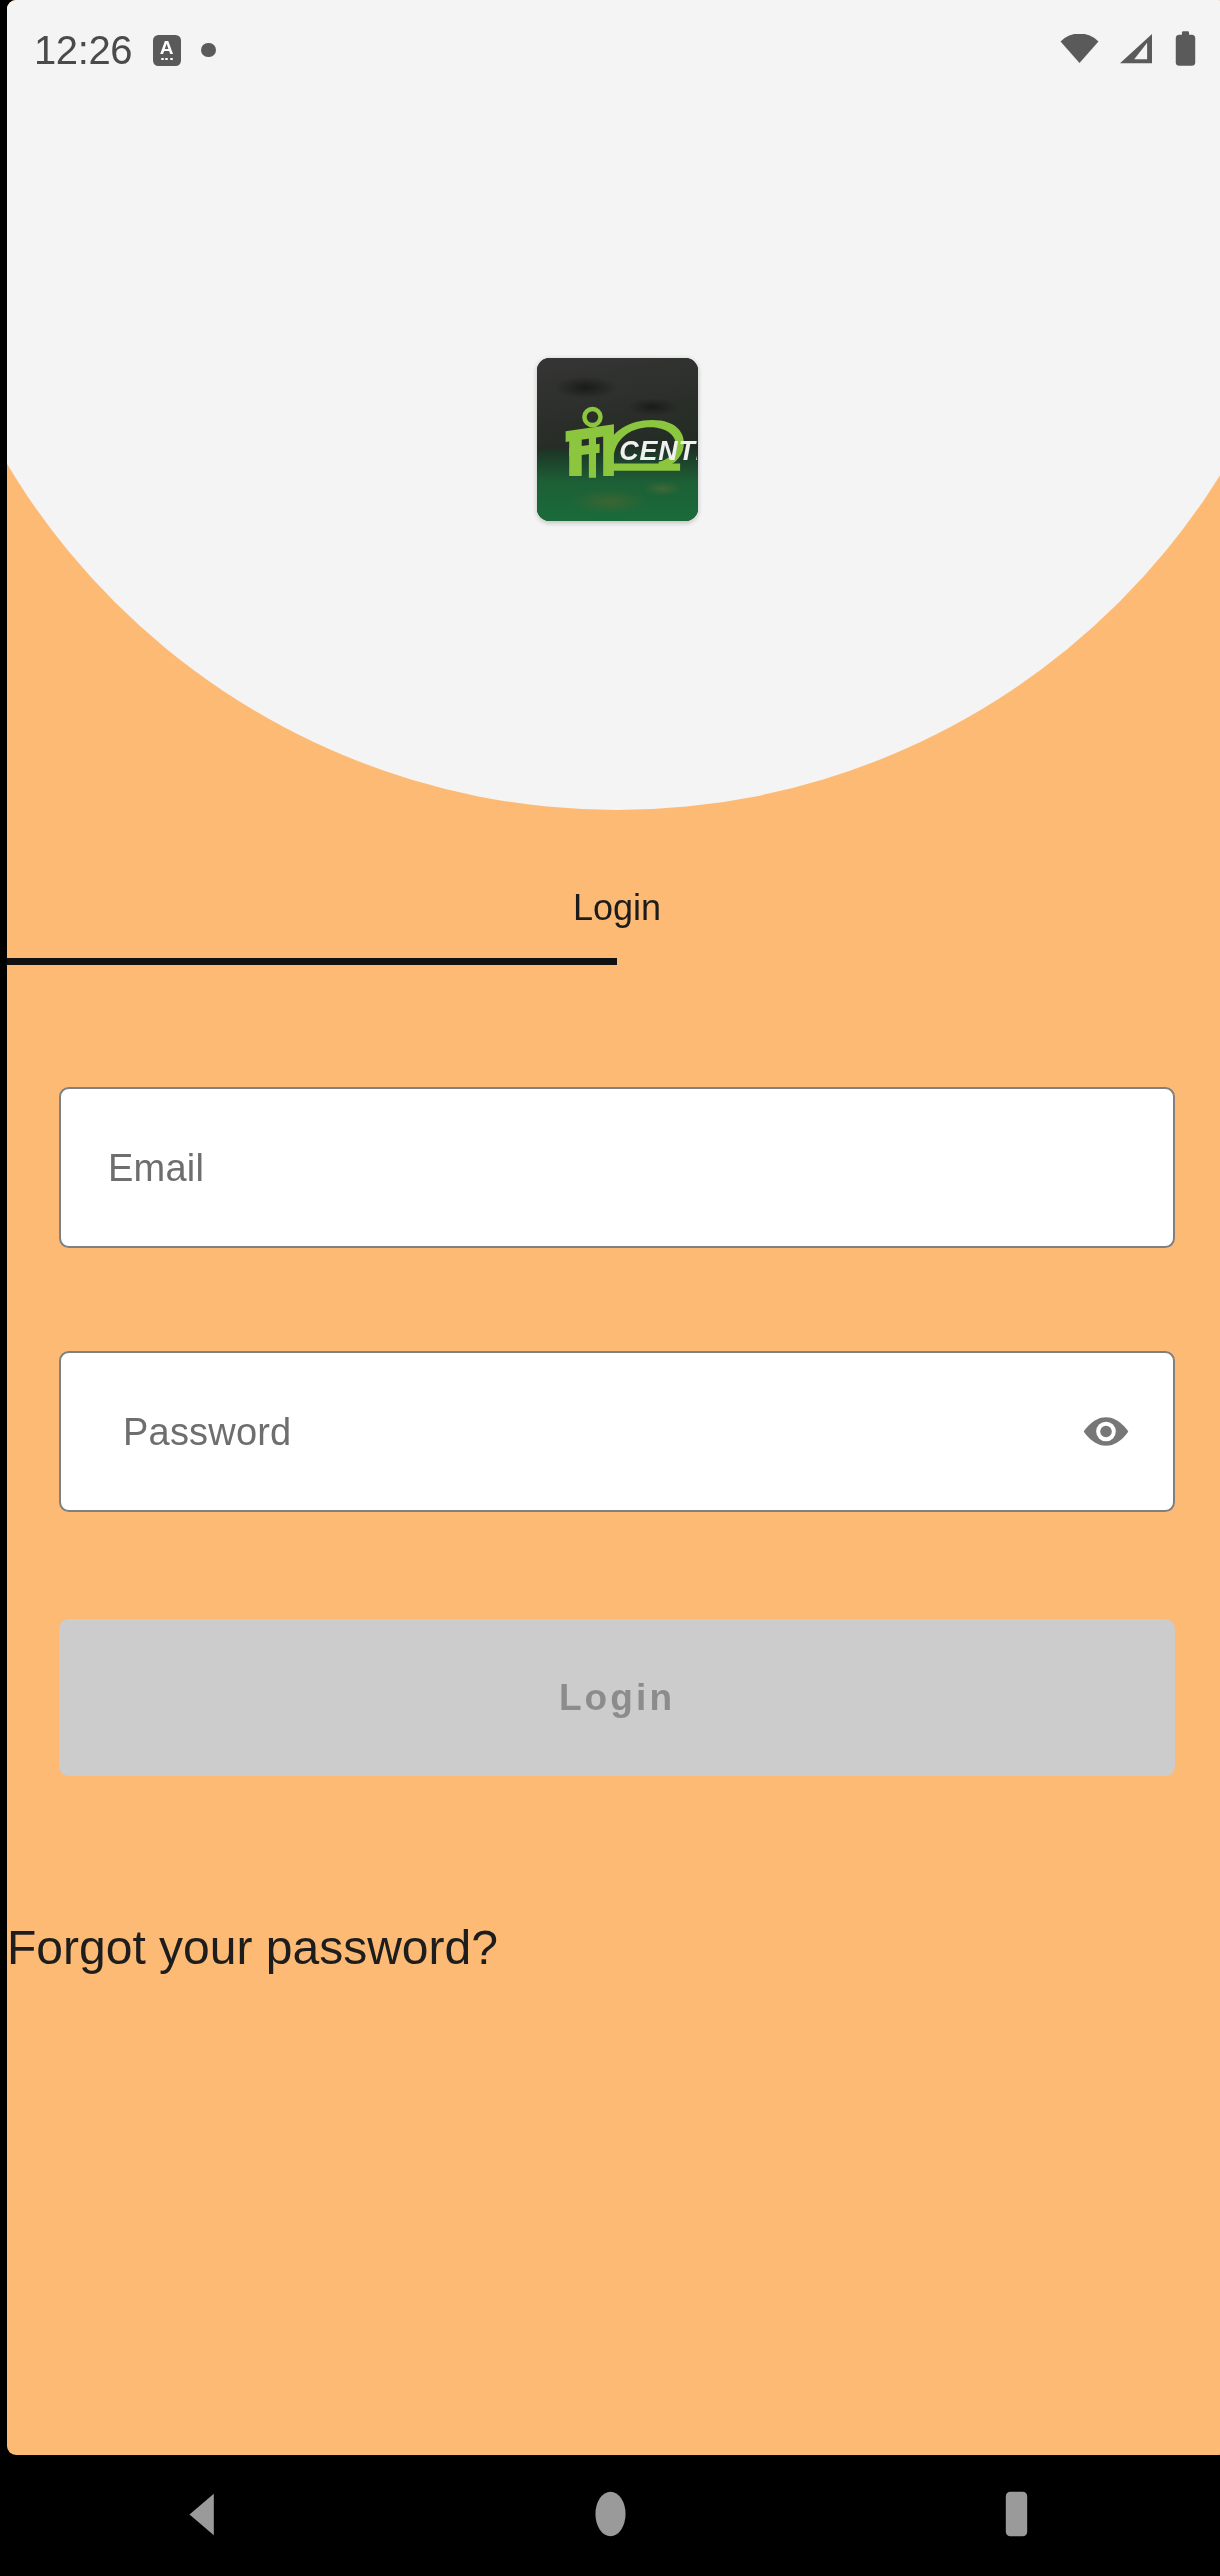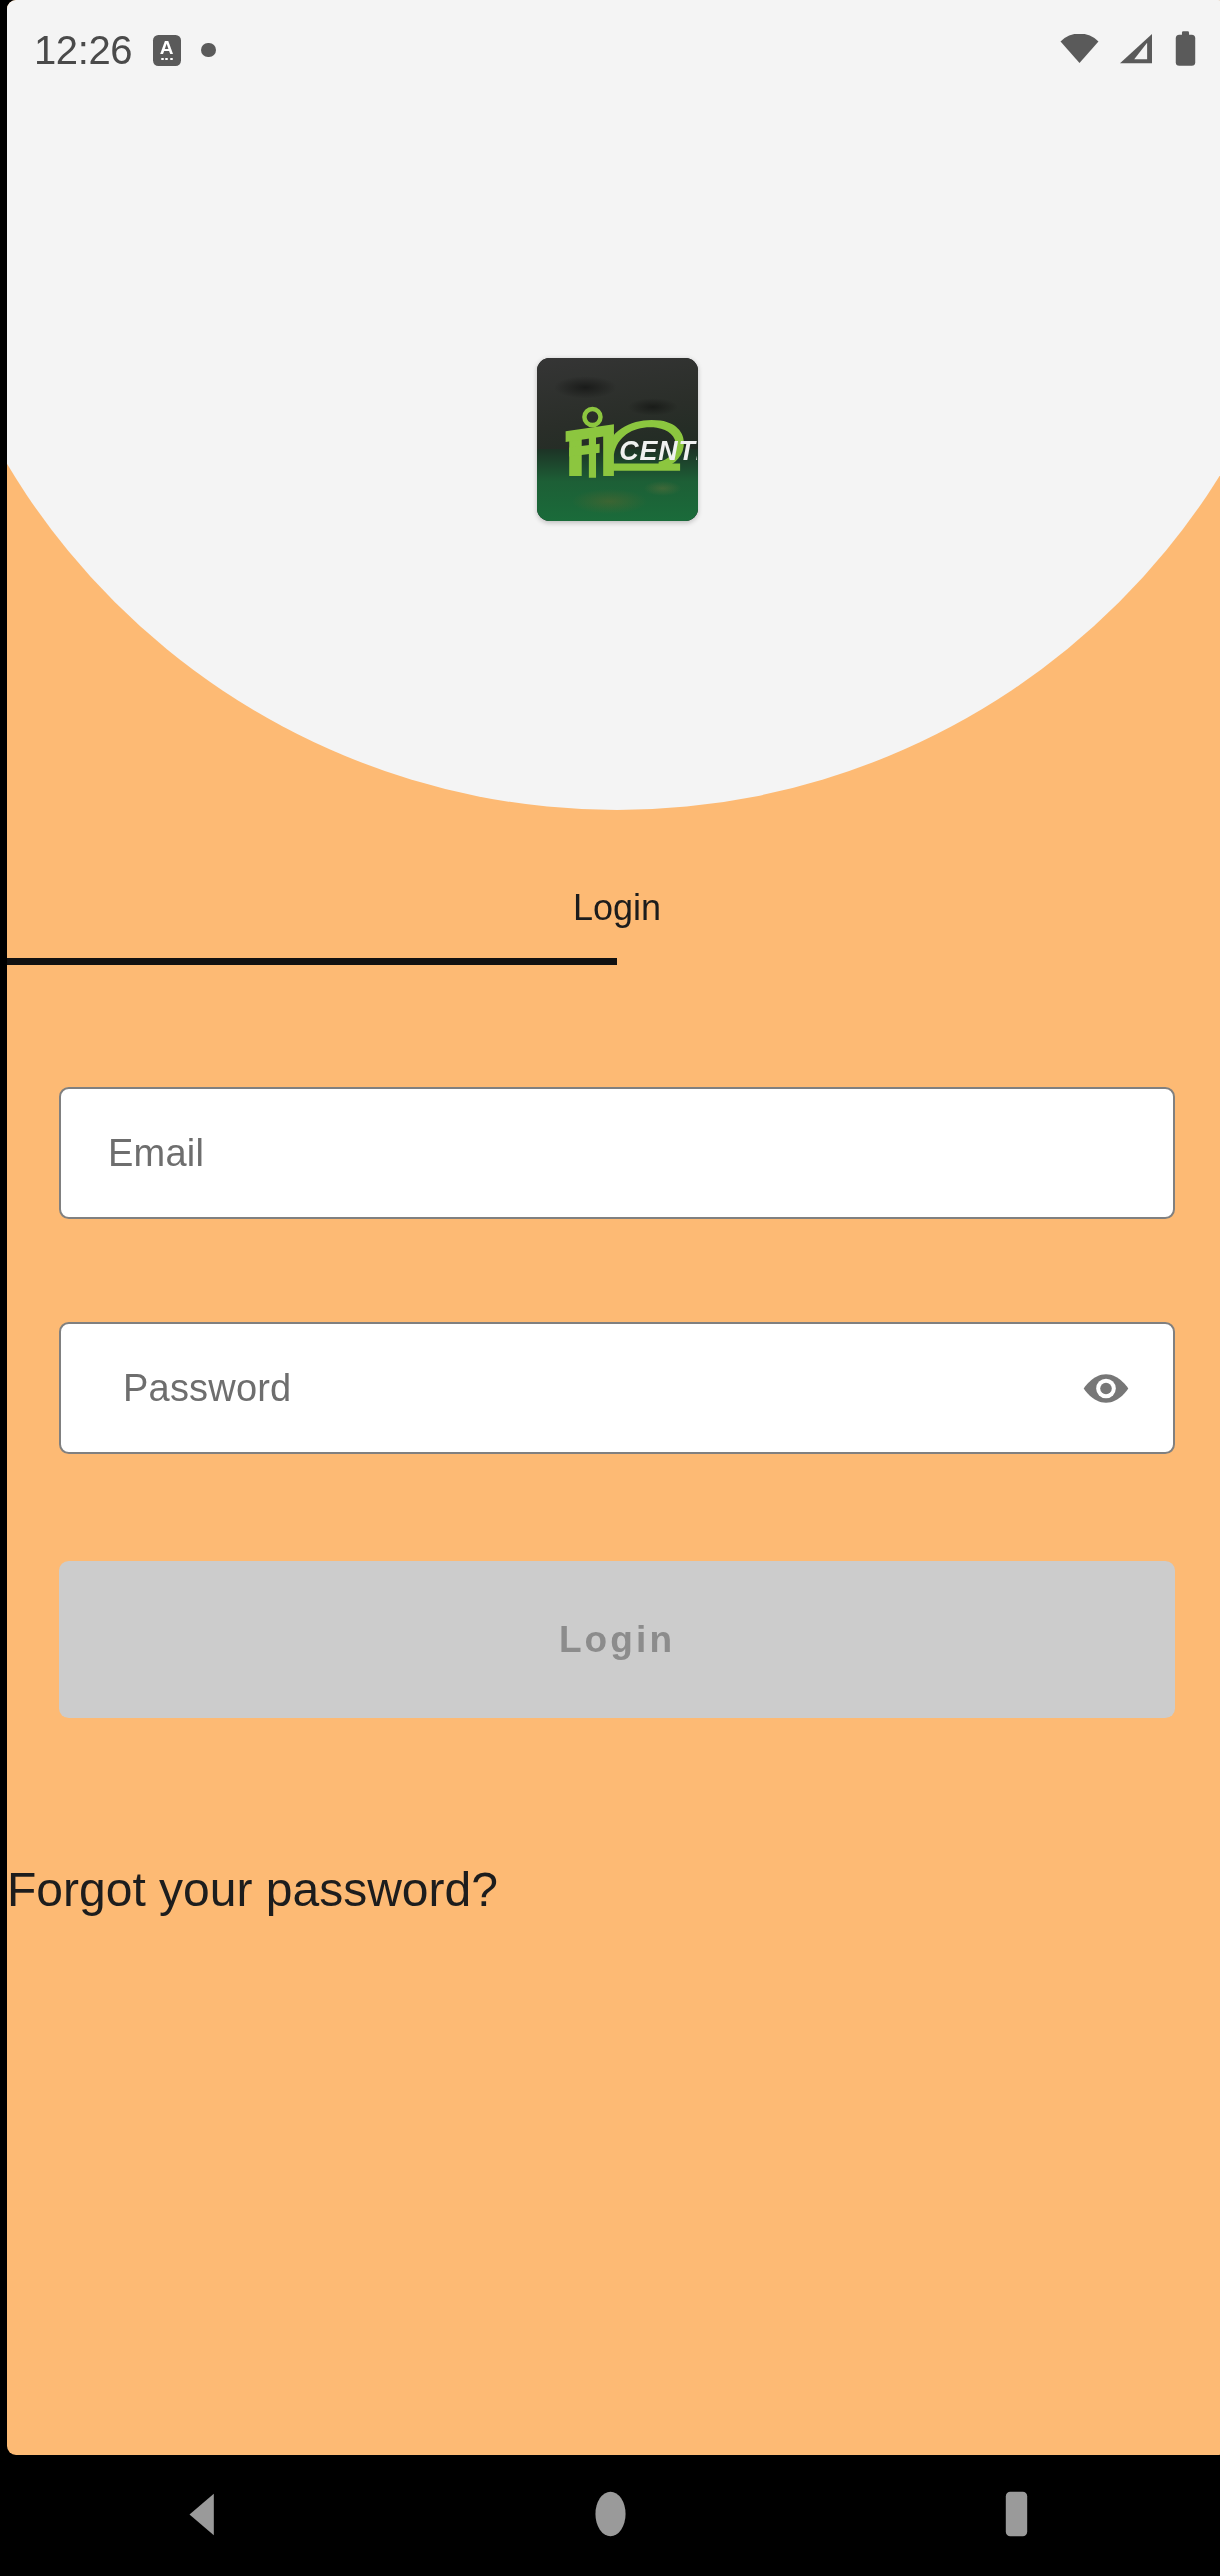--- a/index.html
+++ b/index.html
@@ -168,21 +168,21 @@
   
   #form {
     position:absolute;
     left:0; top:1087px;
     width:1220px;
     z-index:5;
   }
   .field {
     position:relative;
     margin:0 52px;
-    height:132px;
+    height:161px;
     border:2.7px solid #808080;
     border-radius:9.8px;
     background:#ffffff;
     display:flex;
     align-items:center;
   }
   .field + .field { margin-top:103px;padding-left:15px; }
   .field-text {
     font-size:38px;
     color:#6e6e6e;

